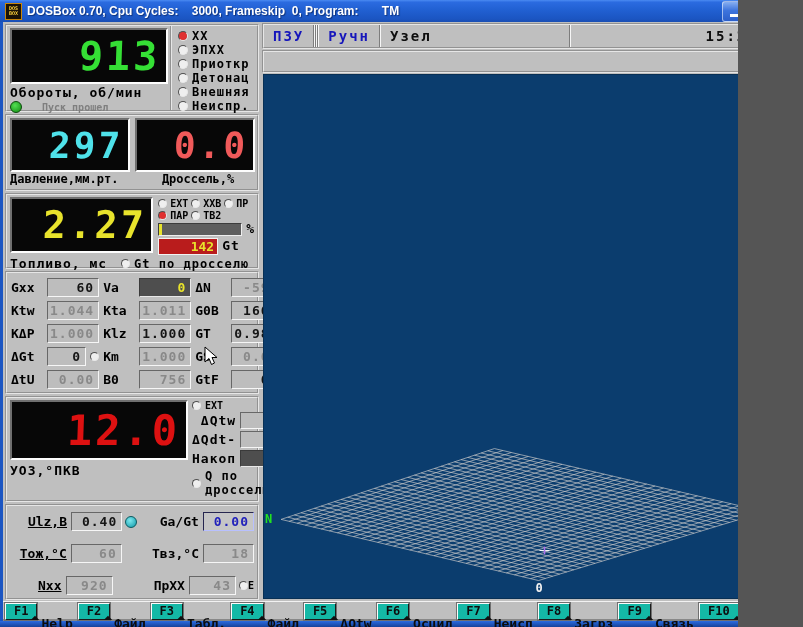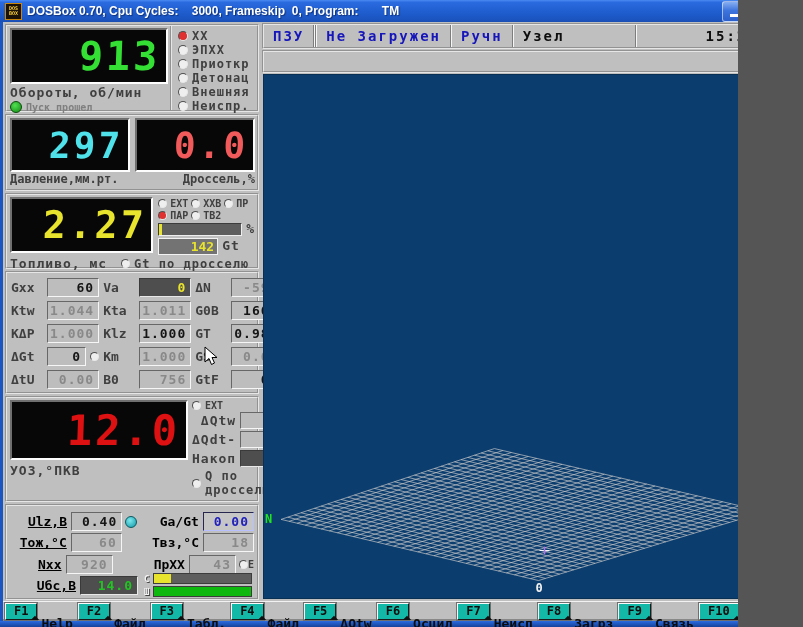--- a/index.html
+++ b/index.html
@@ -27,21 +27,21 @@
   .frame-b{position:absolute;left:0;top:621px;width:803px;height:6px;
     background:linear-gradient(180deg,#2b6be0,#16429a);}
   
   .content{position:absolute;left:3px;top:22px;width:797px;height:599px;background:#bfbfbf;}
   .fnbar{position:absolute;left:0;bottom:0;width:100%;height:20px;background:#bfbfbf;
     border-top:1px solid #f2f2f2;box-shadow:0 -2px 0 #888 inset;display:flex;align-items:center;padding:0 2px;box-sizing:border-box;}
   .main{position:absolute;left:0;top:0;width:100%;height:579px;display:flex;}
   
   .lpanel{width:258px;box-sizing:border-box;display:flex;flex-direction:column;padding:1px 1px 0 1px;}
   .sec{border:2px groove #e6e6e6;margin:1px;background:#bfbfbf;box-sizing:border-box;position:relative;}
-  .lbl{font:bold 13px "DejaVu Sans Mono",monospace;color:#404040;letter-spacing:1px;}
+  .lbl{font:bold 13px "DejaVu Sans Mono",monospace;color:#000000;letter-spacing:1px;}
   .lbl.small{font-size:10px;letter-spacing:0;}
   .dim-t{color:#7f7f7f;}
   .display{background:#070707;border:2px solid;border-color:#6f6f6f #fdfdfd #fdfdfd #6f6f6f;
     display:flex;align-items:center;justify-content:flex-end;overflow:hidden;
     font-family:"DejaVu Sans Mono",monospace;font-weight:bold;}
   .seg{letter-spacing:3px;transform:skewX(-2deg);white-space:nowrap;}
   .radio{width:10px;height:10px;border-radius:50%;background:#efefef;flex:none;
     border:1px solid;border-color:#4f4f4f #e8e8e8 #e8e8e8 #4f4f4f;box-sizing:border-box;}
   .radio.sm{width:9px;height:9px;}
   .radio.on{background:radial-gradient(circle at 45% 45%,#e03030 0 60%,#9c1010 100%);}
@@ -74,21 +74,21 @@
   
   .sec-fuel{height:76px;padding:2px 2px 1px 3px;}
   .fuel-top{display:flex;}
   .fuel-disp{width:135px;height:52px;color:#e8e32c;font-size:38px;padding-right:5px;}
   .fuel-right{flex:1;padding-left:5px;}
   .fuel-radio-row{display:flex;gap:3px;align-items:center;margin-top:1px;}
   .fuel-radio-row .lbl{font-size:10px;letter-spacing:0;}
   .fuel-bar{height:11px;background:#5e5e5e;border:1px solid;border-color:#3c3c3c #eee #eee #3c3c3c;
     width:82px;position:relative;margin-top:2px;}
   .fuel-bar .fill{position:absolute;left:0;top:0;bottom:0;background:#e8e32c;}
-  .gt-box{background:#737373;border:1px solid #f2f2f2;width:60px;height:17px;margin-top:2px;
+  .gt-box{background:#b91c1c;border:1px solid #f2f2f2;width:60px;height:17px;margin-top:2px;
     color:#e8e32c;font:bold 13px "DejaVu Sans Mono",monospace;text-align:right;padding:0 3px;box-sizing:border-box;}
   .fuel-bottom{display:flex;align-items:center;margin-top:1px;}
   
   .sec-params{height:123px;padding:5px 4px 4px 4px;display:grid;
     grid-template-columns:1fr 1fr 1fr;grid-auto-rows:1fr;column-gap:4px;row-gap:4px;}
   .pcell{display:flex;align-items:center;gap:3px;}
   .pcell .lbl{width:33px;font-size:13px;letter-spacing:0;flex:none;}
   .pcell .fld{flex:1;height:19px;}
   
   .sec-uoz{height:106px;padding:2px 2px 1px 3px;}
@@ -170,21 +170,21 @@
     <div class="main">
 
       <div class="lpanel">
 
         <div class="sec sec-rpm">
           <div class="rpm-left">
             <div class="display rpm-disp">
               <span class="seg">913</span>
             </div>
             <div class="lbl" style="margin-top:1px;">Обороты, об/мин</div>
-            <div class="row" style="gap:4px;margin-top:1px;">
+            <div class="row" style="gap:20px;margin-top:1px;">
               <span class="led"></span>
               <span class="lbl small dim-t">Пуск прошел</span>
             </div>
           </div>
           <div class="rpm-modes">
             <div class="mode">
               <span class="radio on"></span>
               <span class="lbl">ХХ</span>
             </div>
             <div class="mode">
@@ -214,21 +214,21 @@
           <div class="press-half">
             <div class="display press-disp">
               <span class="seg c-cyan">297</span>
             </div>
             <div class="lbl">Давление,мм.рт.</div>
           </div>
           <div class="press-half">
             <div class="display press-disp">
               <span class="seg c-lred">0.0</span>
             </div>
-            <div class="lbl" style="text-align:right;padding-left:6px;">Дроссель,%</div>
+            <div class="lbl" style="text-align:center;padding-left:6px;">Дроссель,%</div>
           </div>
         </div>
 
         <div class="sec sec-fuel">
           <div class="fuel-top">
             <div class="display fuel-disp">
               <span class="seg">2.27</span>
             </div>
             <div class="fuel-right">
               <div class="fuel-radio-row">
@@ -388,47 +388,28 @@
             <span class="fld dim mfld">18</span>
           </div>
           <div class="mrow">
             <span class="mlabel">Nxx</span>
             <span class="fld dim mfld">920</span>
             <span class="mlabel2" style="margin-left:24px;">ПрХХ</span>
             <span class="fld dim mfld">43</span>
             <span class="radio sm" style="margin-left:3px;"></span>
             <span class="lbl small">Е</span>
           </div>
-          <div class="mrow">
-            <span class="mlabel">Uбс,В</span>
-            <span class="fld dark mfld c-green">14.0</span>
-            <div class="bars">
-              <div class="bar-line">
-                <span class="blbl">С</span>
-                <div class="pbar">
-                  <div class="fill yellow" style="width: 18%;"></div>
-                </div>
-              </div>
-              <div class="bar-line">
-                <span class="blbl">Ш</span>
-                <div class="pbar">
-                  <div class="fill green" style="width: 100%;"></div>
-                </div>
-              </div>
-            </div>
-          </div>
         </div>
       </div>
 
       <div class="rpanel">
         <div class="menubar">
           <span class="mitem blue">ПЗУ</span>
           <span class="msep"></span>
           <span class="msep"></span>
-          <span class="mitem blue">Не Загружен</span>
           <span class="msep"></span>
           <span class="mitem blue">Ручн</span>
           <span class="msep"></span>
           <span class="mitem">Узел</span>
           <span class="msep" style="margin-left:auto;"></span>
           <span class="mtime">15:21:40</span>
         </div>
         <div class="substrip"></div>
         <div class="graph">
           <svg id="mesh-svg" viewBox="0 0 532 539" preserveAspectRatio="none">

